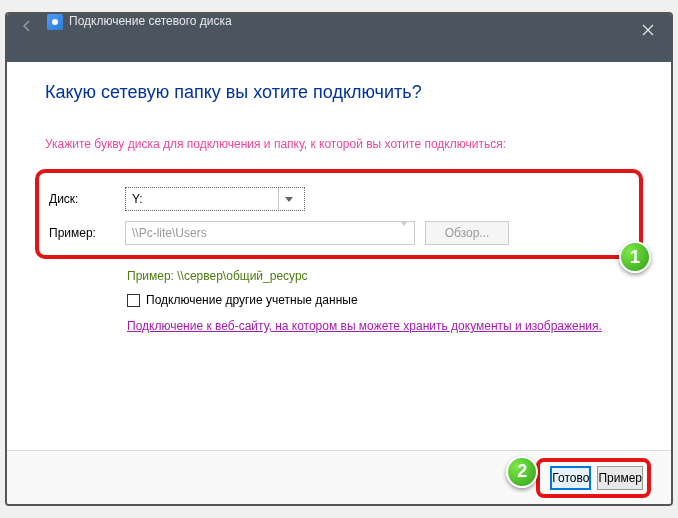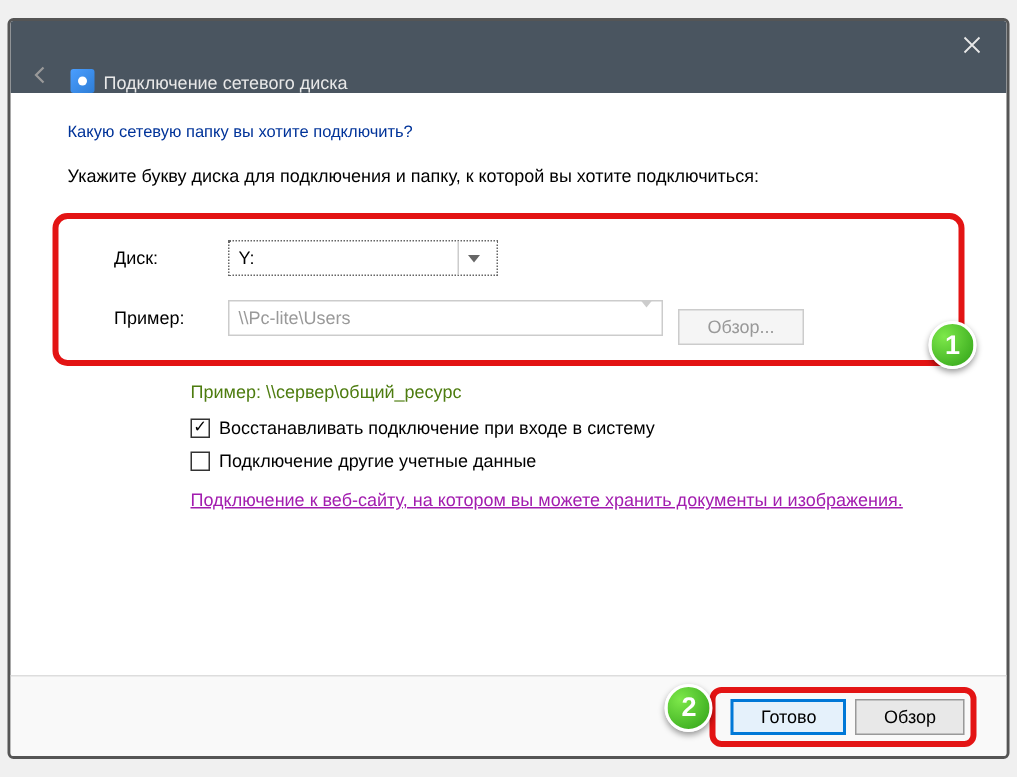--- a/index.html
+++ b/index.html
@@ -19,21 +19,21 @@
       width: 668px;
       height: 494px;
       background: #fff;
       overflow: hidden;
       position: relative;
     }
     .titlebar {
       background: #4a5560;
       height: 48px;
       display: flex;
-      align-items: flex-end;
+      align-items: flex-start;
       padding: 0 8px;
       position: relative;
     }
     .back-arrow {
       width: 24px; height: 24px;
       display: flex; align-items: center; justify-content: center;
       color: #aaa;
       margin-right: 8px;
       font-size: 18px;
     }
@@ -65,46 +65,45 @@
       font-size: 14px;
       cursor: pointer;
     }
     .content {
       padding: 20px 38px 0 38px;
       position: relative;
       height: calc(100% - 48px - 54px);
     }
     .heading {
       color: #003399;
-      font-size: 11px;
+      font-size: 18px;
       font-weight: normal;
-      margin-bottom: 16px;
+      margin-bottom: 34px;
     }
     .subheading {
-      color: #000000;
+      color: #ec4899;
       font-size: 12px;
       margin-bottom: 18px;
     }
     .highlight-box {
       border: 4px solid #e31414;
       border-radius: 10px;
       padding: 14px 10px 10px 10px;
       margin-left: -10px;
       margin-right: -10px;
       position: relative;
     }
     .form-row {
       display: flex;
       align-items: center;
       margin-bottom: 10px;
     }
     .form-label {
       width: 76px;
       color: #000;
-      margin-left: 27px;
     }
     .drive-select {
       width: 180px;
       height: 24px;
       border: 1px dotted #666;
       background: #fff;
       padding: 0 6px;
       display: flex;
       align-items: center;
       justify-content: space-between;
@@ -132,21 +131,20 @@
     }
     .browse-btn {
       width: 84px;
       height: 24px;
       margin-left: 10px;
       border: 1px solid #ccc;
       background: #f5f5f5;
       color: #999;
       display: flex; align-items: center; justify-content: center;
       font-size: 12px;
-      margin-top: 12px;
     }
     .indent-block {
       margin-left: 82px;
       margin-top: 10px;
     }
     .example {
       color: #4d7c0f;
       font-size: 12px;
       margin-bottom: 10px;
     }
@@ -203,21 +201,21 @@
     }
     .footer-highlight {
       border: 4px solid #e31414;
       border-radius: 8px;
       padding: 4px;
       display: flex;
       position: relative;
     }
     .btn {
       height: 24px;
-      padding: 0 18px;
+      padding: 0 0;
       border: 1px solid #999;
       background: #e8e8e8;
       font-size: 12px;
       display: flex; align-items: center; justify-content: center;
       margin-left: 6px;
       cursor: pointer;
     }
     .btn.primary {
       border: 2px solid #0078d7;
       background: #e5f1fb;
@@ -283,35 +281,31 @@
           <span><span class="tri-down" style="border-top-color:#ccc"></span></span>
         </div>
         <div class="browse-btn">Обзор...</div>
       </div>
       <div class="badge badge-1">1</div>
     </div>
 
     <div class="indent-block">
       <div class="example">Пример: \\сервер\общий_ресурс</div>
       <div class="checkbox-row">
-        <div class="checkbox checked"></div>
-        <span>Восстанавливать подключение при входе в систему</span>
-      </div>
-      <div class="checkbox-row">
         <div class="checkbox"></div>
         <span>Подключение другие учетные данные</span>
       </div>
       <a class="link">Подключение к веб-сайту, на котором вы можете хранить документы и изображения.</a>
     </div>
   </div>
 
   <div class="footer">
     <div class="footer-highlight">
       <div class="badge-2">2</div>
       <div class="btn primary">
         <span>Готово</span>
       </div>
       <div class="btn">
-        <span>Обзор</span>
+        <span>Пример</span>
       </div>
     </div>
   </div>
 </div>
 
 </body></html>

